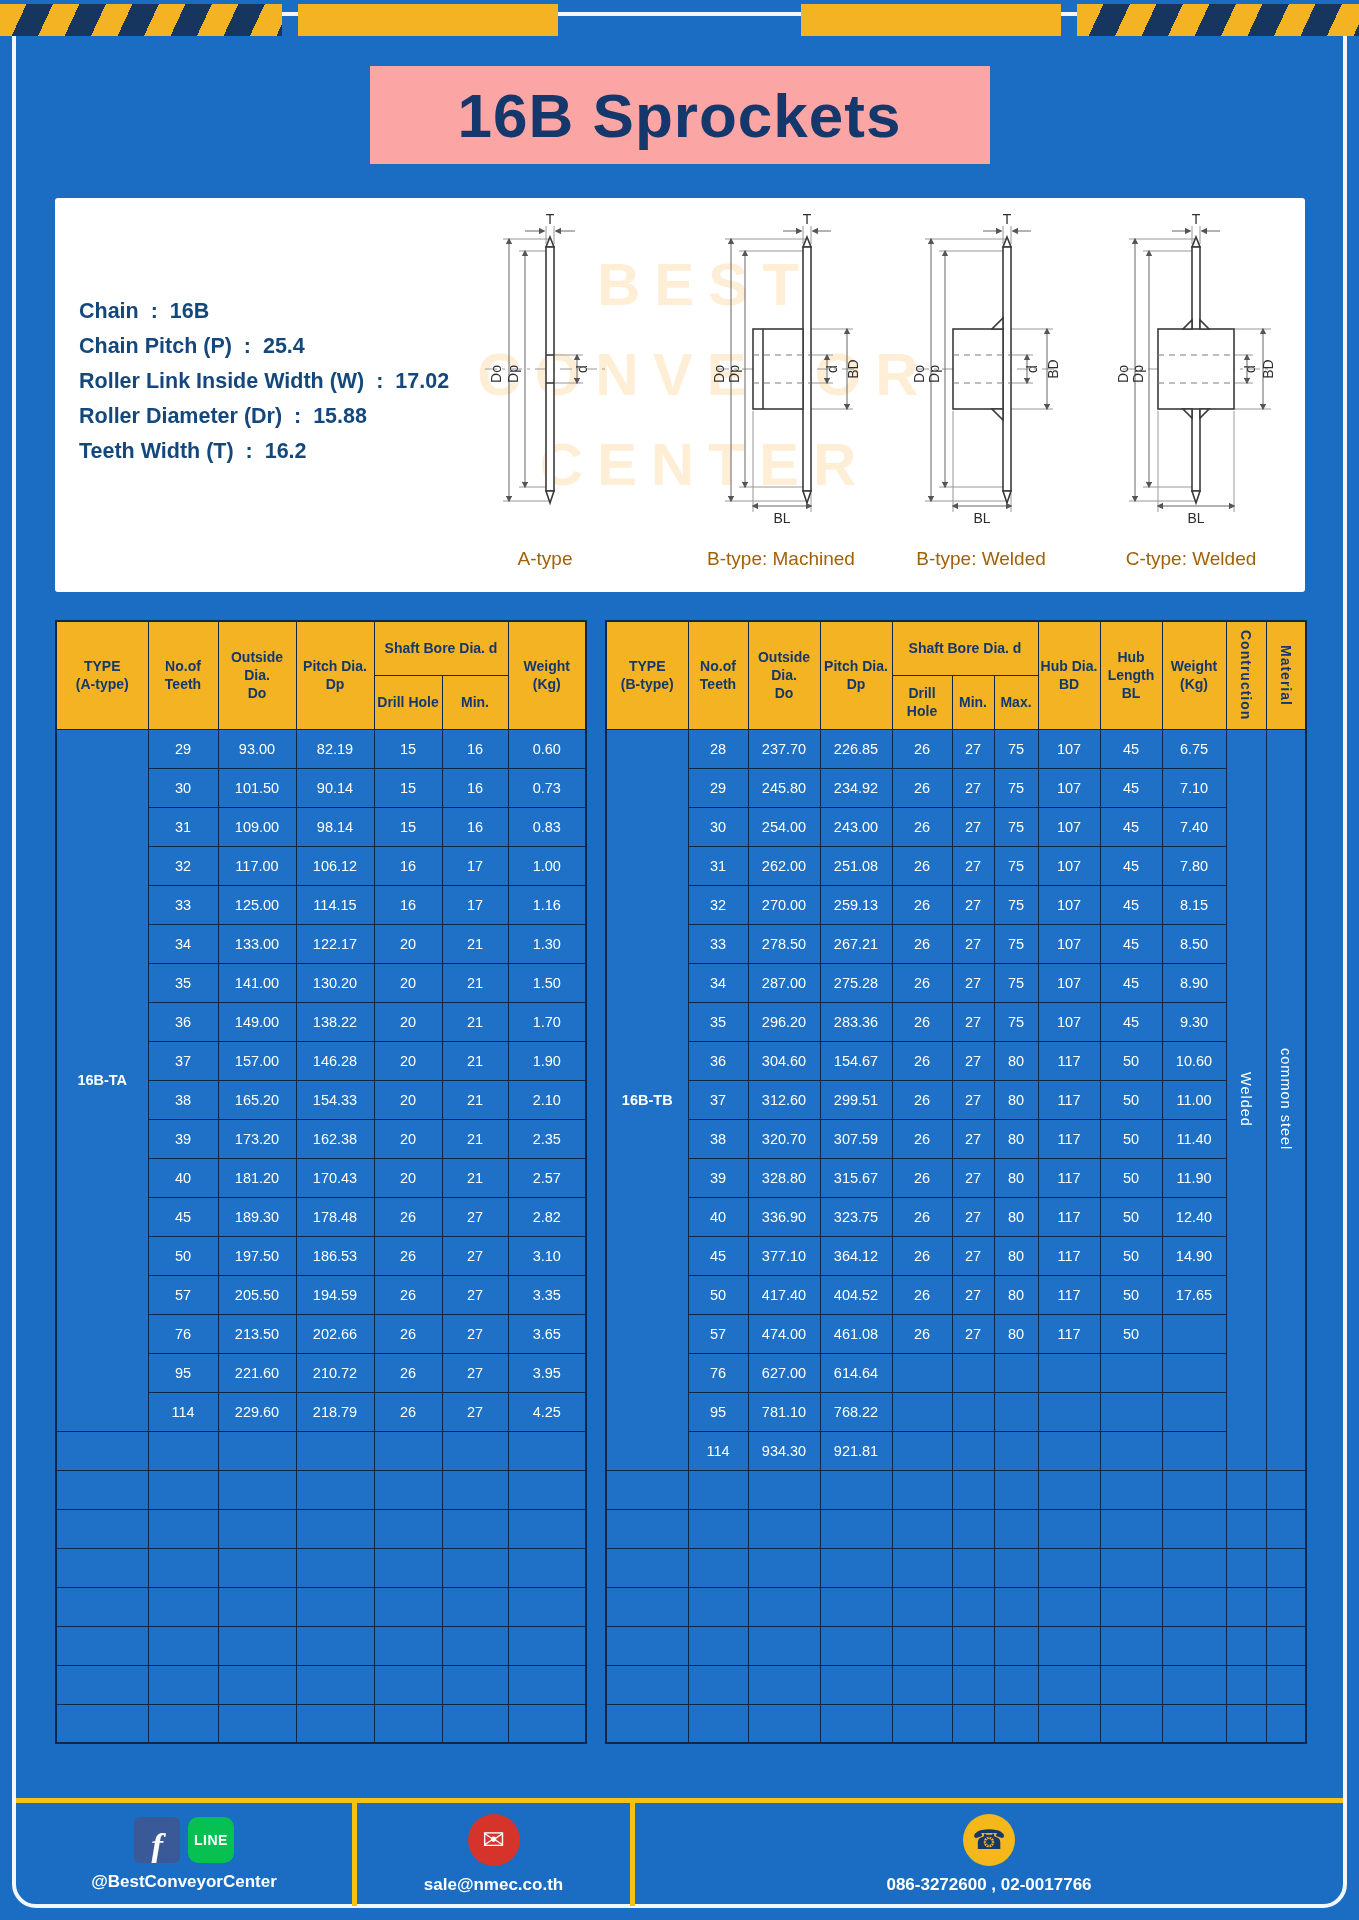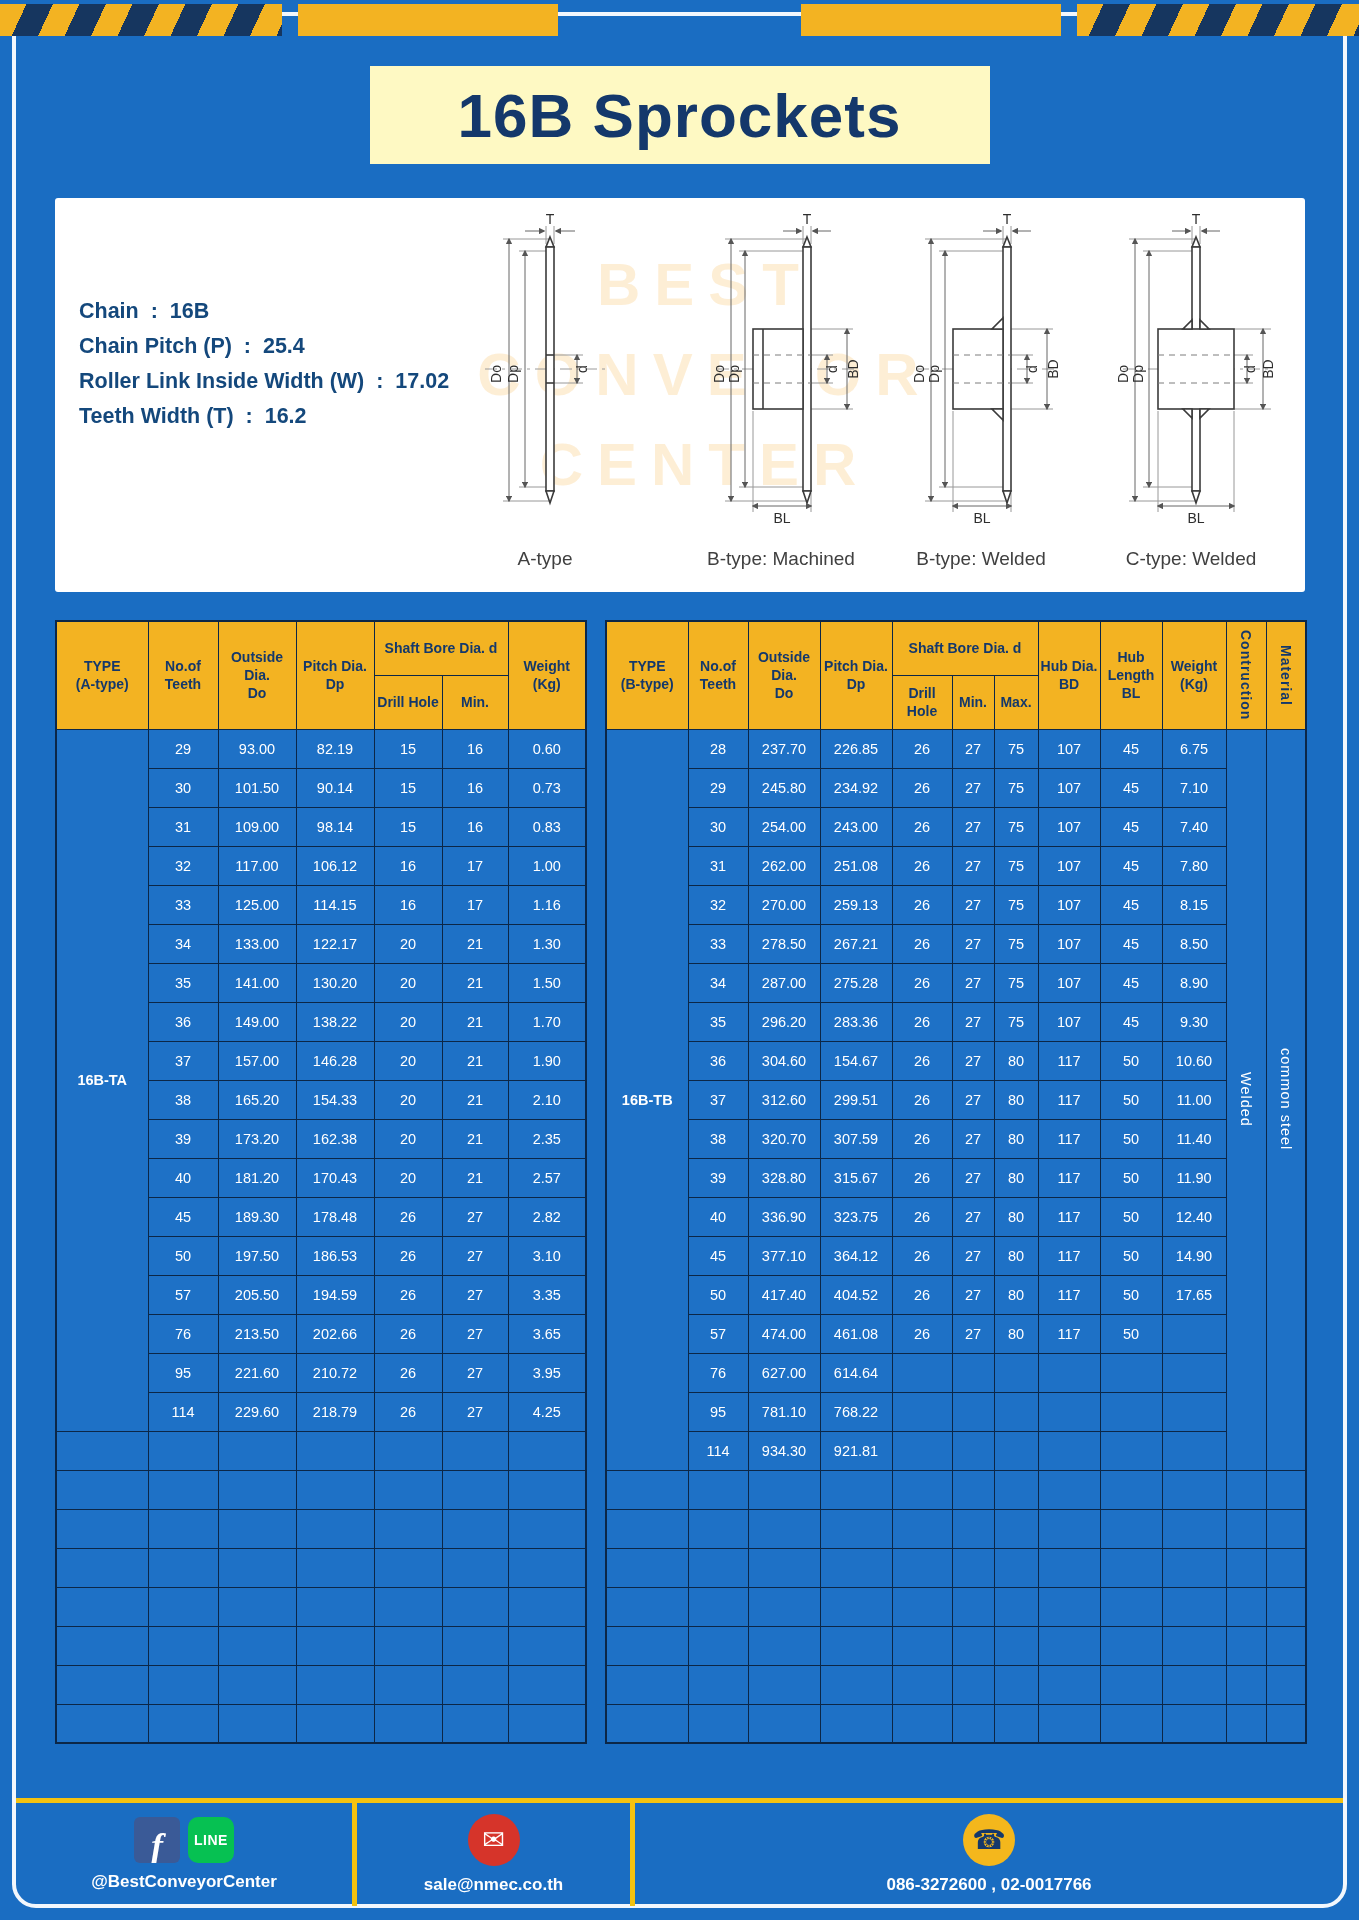--- a/index.html
+++ b/index.html
@@ -10,32 +10,32 @@
 
   
   .hz,.bar{position:absolute;top:4px;height:32px;z-index:3}
   .hz{background:repeating-linear-gradient(115deg,#f3b322 0 24px,#16365f 24px 48px)}
   .bar{background:#f3b322}
   .hz.l{left:0;width:282px}.bar.l{left:298px;width:260px}
   .bar.r{left:801px;width:260px}.hz.r{left:1077px;width:282px}
 
   
   .title-banner{position:absolute;left:50%;transform:translateX(-50%);top:66px;width:620px;height:98px;
-    background:#fef9c3;display:flex;align-items:center;justify-content:center;z-index:3}
+    background:#fca5a5;display:flex;align-items:center;justify-content:center;z-index:3}
   .title-banner span{font-size:62px;font-weight:bold;color:#14386b;letter-spacing:1px}
 
   
   .spec-panel{position:absolute;left:55px;top:198px;width:1250px;height:394px;background:#ffffff;z-index:2;border-radius:3px}
   .spec-lines{position:absolute;left:24px;top:96px;z-index:2}
   .spec-line{font-size:21.5px;font-weight:bold;color:#14487c;line-height:35px;white-space:pre}
   .watermark{position:absolute;left:420px;top:42px;width:460px;text-align:center;z-index:1;color:#f5a31f;opacity:.18;
     font-weight:bold;letter-spacing:14px;line-height:90px;font-size:60px}
   .fig{position:absolute;top:16px;width:180px;height:358px;z-index:2}
   .fig svg{display:block}
-  .caption{position:absolute;bottom:2px;width:100%;text-align:center;font-size:19px;color:#404040}
+  .caption{position:absolute;bottom:2px;width:100%;text-align:center;font-size:19px;color:#a16207}
   .f1{left:400px}.f2{left:636px}.f3{left:836px}.f4{left:1046px}
   .ol{stroke:#3b3b3b;stroke-width:1.6;fill:#fff}
   .thin{stroke:#989898;stroke-width:1;fill:none}
   .cl{stroke:#9a9a9a;stroke-width:1;stroke-dasharray:12 5 3 5;fill:none}
   .hid{stroke:#7d7d7d;stroke-width:1;stroke-dasharray:6 5;fill:none}
   .dim{stroke:#666;stroke-width:1;fill:none;marker-start:url(#ar);marker-end:url(#ar)}
   .dim1{stroke:#666;stroke-width:1;fill:none;marker-end:url(#ar)}
   .dt{fill:#2e2e2e;font-size:14px}
 
   
@@ -91,20 +91,21 @@
     <div class="watermark">
       <div>BEST</div>
       <div>CONVEYOR</div>
       <div>CENTER</div>
     </div>
 
     <div class="spec-lines">
       <div class="spec-line">Chain  :  16B</div>
       <div class="spec-line">Chain Pitch (P)  :  25.4</div>
       <div class="spec-line">Roller Link Inside Width (W)  :  17.02</div>
+      <div class="spec-line">Roller Diameter (Dr)  :  15.88</div>
       <div class="spec-line">Teeth Width (T)  :  16.2</div>
     </div>
 
     <div class="fig f1">
       <svg width="180" height="312" viewBox="0 0 180 312">
         <g class="thin">
           <line x1="91" y1="30" x2="91" y2="12"></line>
             <line x1="99" y1="30" x2="99" y2="12"></line>
           <line x1="95" y1="25" x2="48" y2="25"></line>
             <line x1="95" y1="287" x2="48" y2="287"></line>

